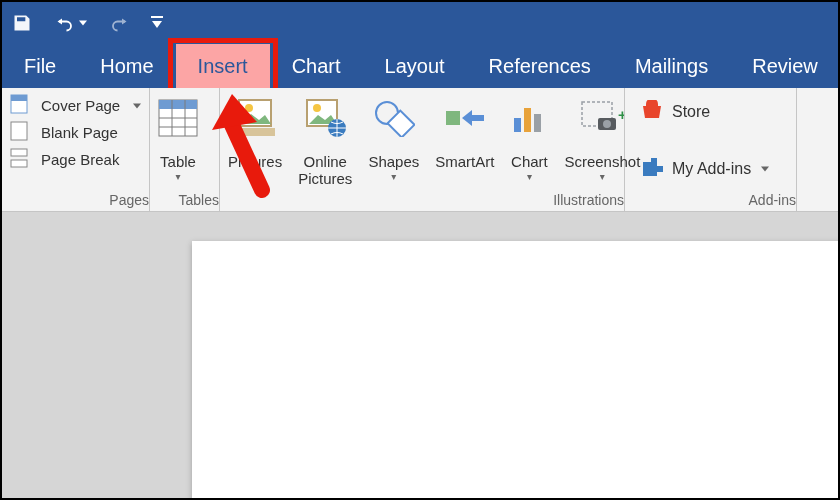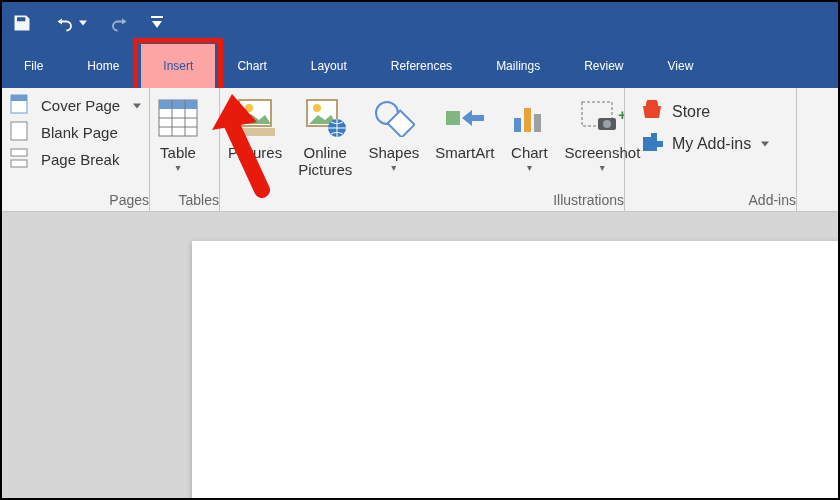--- a/index.html
+++ b/index.html
@@ -1,33 +1,33 @@
 <!DOCTYPE html>
 <html><head>
 <meta charset="utf-8">
 <style>
   * { box-sizing: border-box; margin: 0; padding: 0; font-family: "Segoe UI", Arial, sans-serif; }
   body { width: 840px; height: 500px; background: #d6d6d6; border: 2px solid #000; overflow: hidden; position: relative; }
   .titlebar { height: 42px; background: #2b579a; display: flex; align-items: center; padding: 0 10px; gap: 22px; }
   .tb-ico { color: #fff; display: inline-flex; align-items: center; justify-content: center; }
   .tabs { height: 44px; background: #2b579a; display: flex; align-items: stretch; }
-  .tab { color: #fff; font-size: 12px; display: flex; align-items: center; padding: 0 22px; cursor: pointer; }
+  .tab { color: #fff; font-size: 20px; display: flex; align-items: center; padding: 0 22px; cursor: pointer; }
   .tab.active { background: #fca5a5; color: #2b579a; position: relative; }
   .insert-highlight { position: absolute; inset: -6px -8px -6px -8px; border: 5px solid #e81a0c; pointer-events: none; }
   .ribbon { height: 124px; background: #f3f3f3; border-bottom: 1px solid #c5c5c5; display: flex; position: relative; }
   .group { border-right: 1px solid #c5c5c5; display: flex; flex-direction: column; padding: 2px 0 0 0; }
   .group-body { flex: 1; display: flex; }
   .group-label { text-align: right; color: #666; font-size: 14px; padding: 1px 0 3px; }
   .vlist { display: flex; flex-direction: column; padding: 4px 10px 0 8px; gap: 4px; }
   .vitem { display: flex; align-items: center; gap: 13px; font-size: 15px; color: #333; white-space: nowrap; cursor: pointer; }
   .bigbtn { display: flex; flex-direction: column; align-items: center; justify-content: flex-start; padding: 6px 8px 0 8px; cursor: pointer; font-size: 15px; color: #333; text-align: center; line-height: 1.15; }
   .bigbtn .icon-slot { height: 44px; display: flex; align-items: center; justify-content: center; }
-  .bigbtn .lbl { margin-top: 4px; }
+  .bigbtn .lbl { margin-top: 13px; }
   .dd { font-size: 10px; color: #666; margin-top: 1px; }
-  .addin-col { display: flex; flex-direction: column; padding: 10px 12px 0 16px; gap: 7px; }
+  .addin-col { display: flex; flex-direction: column; padding: 10px 12px 0 16px; gap: 32px; }
   .addin-row { display: flex; align-items: center; gap: 9px; font-size: 16px; color: #333; cursor: pointer; white-space: nowrap; }
   .doc-area { position: absolute; left: 190px; top: 239px; width: 650px; height: 260px; background: #fff; box-shadow: 0 2px 6px rgba(0,0,0,0.25); }
   .arrow-overlay { position: absolute; left: 200px; top: 88px; pointer-events: none; }
 </style>
 </head>
 <body>
 
 <div class="titlebar">
   <span class="tb-ico">
     <svg width="20" height="20" viewBox="0 0 24 24">

